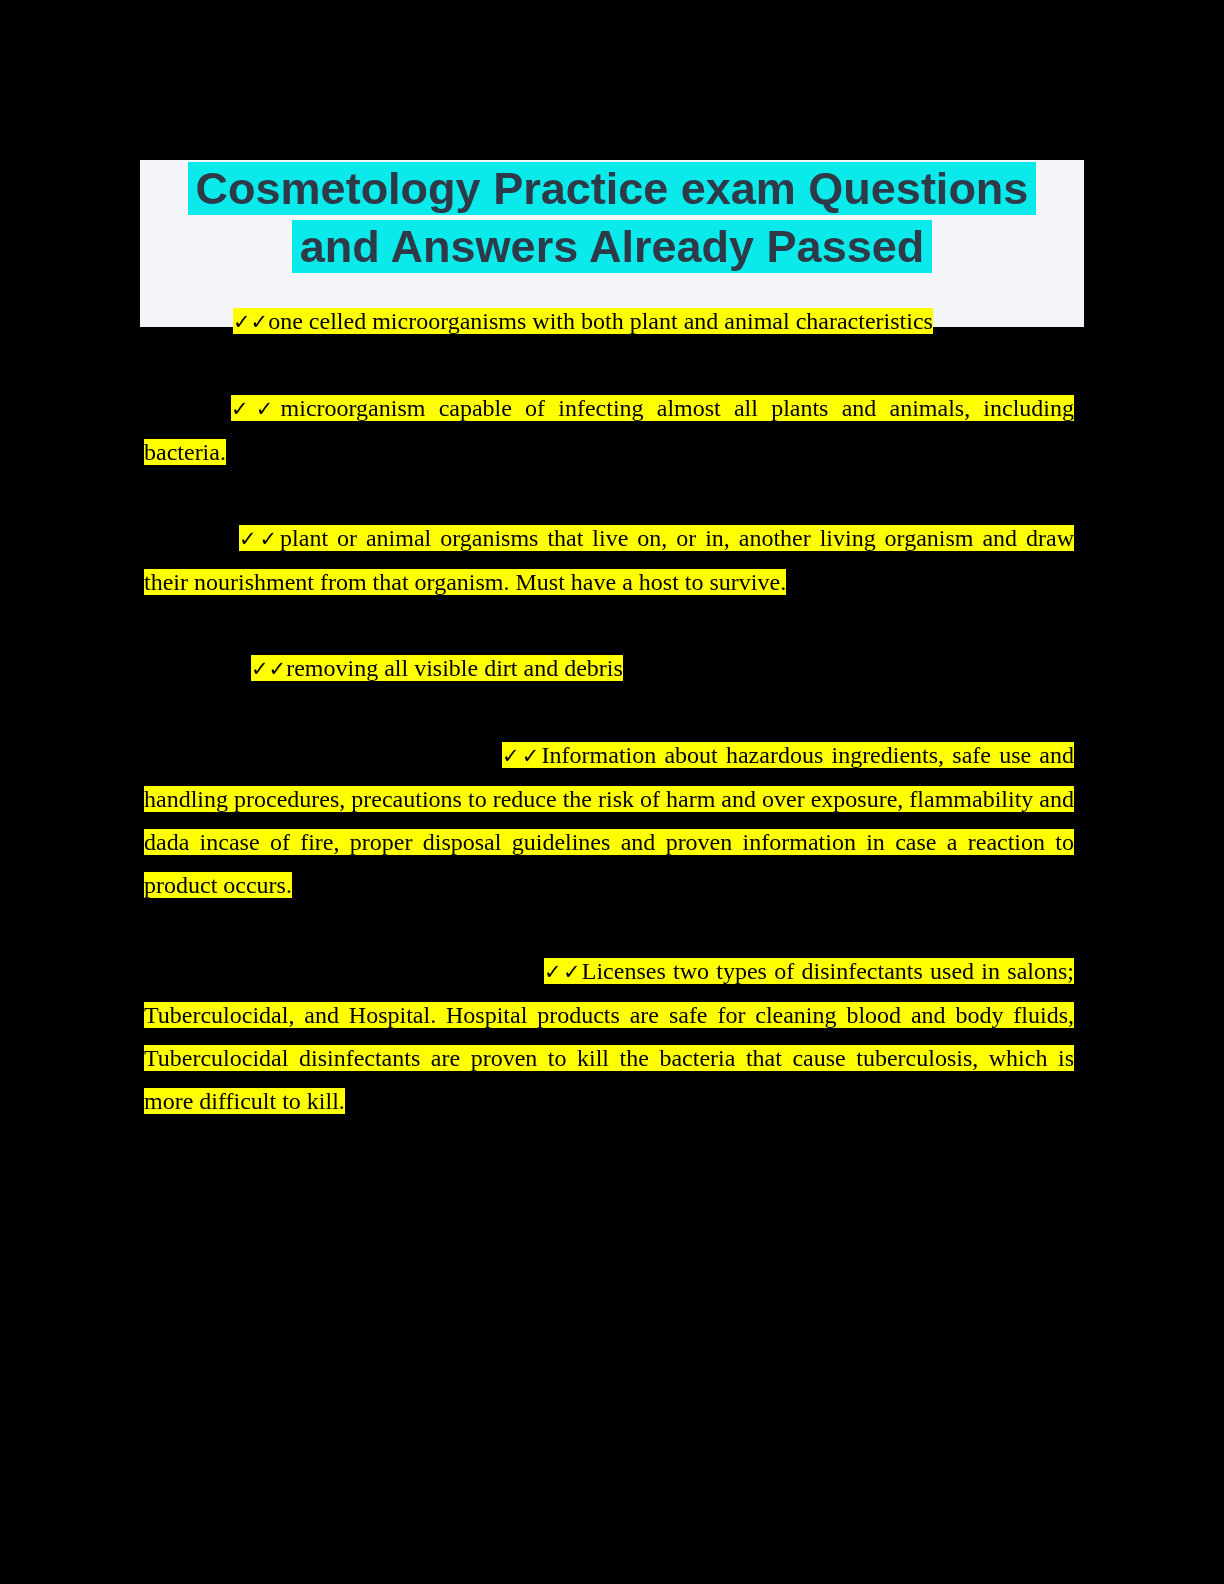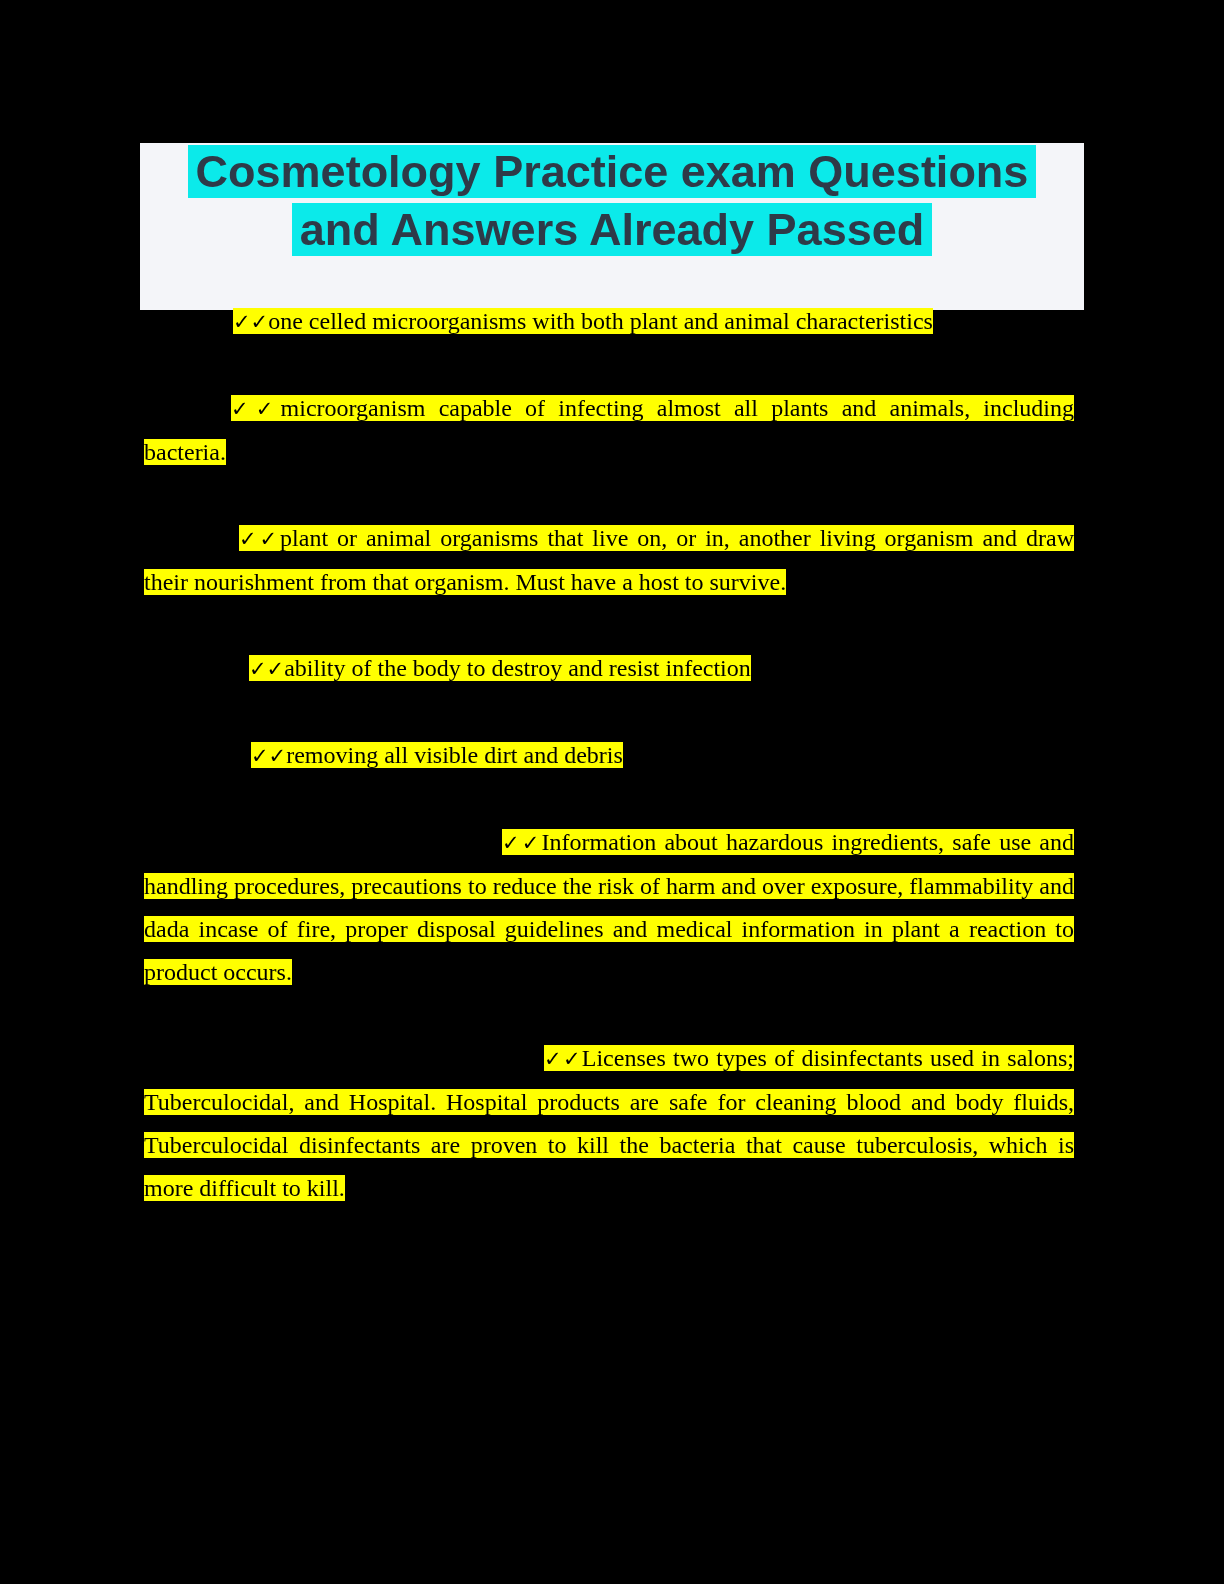--- a/index.html
+++ b/index.html
@@ -7,21 +7,21 @@
     width: 1224px;
     height: 1584px;
     position: relative;
     background: var(--page-bg, #000000);
     overflow: hidden;
     font-family: "Liberation Serif", serif;
   }
   .header-box {
     position: absolute;
     left: 140px;
-    top: 143px;
+    top: 160px;
     width: 944px;
     height: 167px;
     background: var(--header-bg, #f4f5f9);
     text-align: center;
     font-family: "Liberation Sans", sans-serif;
     font-weight: 700;
     font-size: 45px;
     line-height: 58px;
     color: var(--title-color, #2e3a48);
   }
@@ -63,24 +63,23 @@
   </div>
 
   <div class="content">
 
     <p class="qa" style="text-indent:89px"><span class="hl"><span class="chk">✓✓</span><span>one celled microorganisms with both plant and animal characteristics</span></span></p>
 
     <p class="qa" style="text-indent:87px"><span class="hl"><span class="chk">✓✓</span><span>microorganism capable of infecting almost all plants and animals, including bacteria.</span></span></p>
 
     <p class="qa" style="text-indent:95px"><span class="hl"><span class="chk">✓✓</span><span>plant or animal organisms that live on, or in, another living organism and draw their nourishment from that organism. Must have a host to survive.</span></span></p>
 
-    <p class="qa" style="text-indent:105px"><span class="hl"><span class="chk">✓✓</span><span>ability of the body to destroy and resist infection</span></span></p>
 
     <p class="qa" style="text-indent:107px"><span class="hl"><span class="chk">✓✓</span><span>removing all visible dirt and debris</span></span></p>
 
 
 
-    <p class="qa" style="text-indent:358px"><span class="hl"><span class="chk">✓✓</span><span>Information about hazardous ingredients, safe use and handling procedures, precautions to reduce the risk of harm and over exposure, flammability and dada incase of fire, proper disposal guidelines and medical information in plant a reaction to product occurs.</span></span></p>
+    <p class="qa" style="text-indent:358px"><span class="hl"><span class="chk">✓✓</span><span>Information about hazardous ingredients, safe use and handling procedures, precautions to reduce the risk of harm and over exposure, flammability and dada incase of fire, proper disposal guidelines and proven information in case a reaction to product occurs.</span></span></p>
 
     <p class="qa" style="text-indent:400px"><span class="hl"><span class="chk">✓✓</span><span>Licenses two types of disinfectants used in salons; Tuberculocidal, and Hospital. Hospital products are safe for cleaning blood and body fluids, Tuberculocidal disinfectants are proven to kill the bacteria that cause tuberculosis, which is more difficult to kill.</span></span></p>
 
   </div>
 </div>
 
 </body></html>

